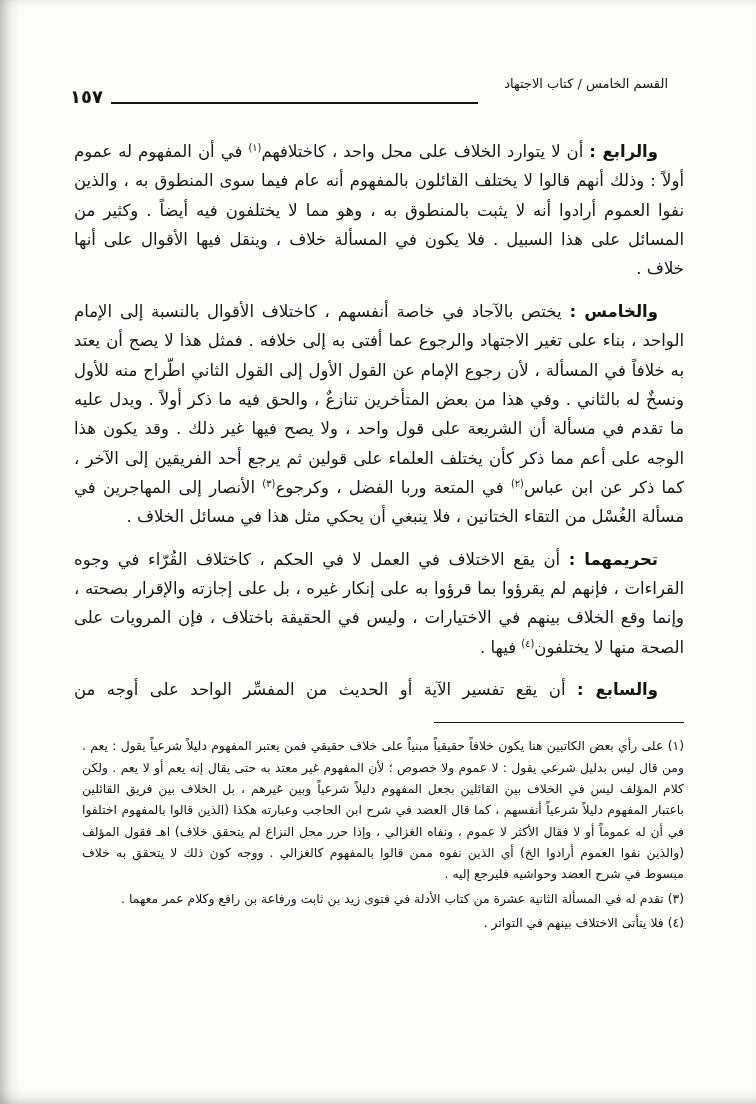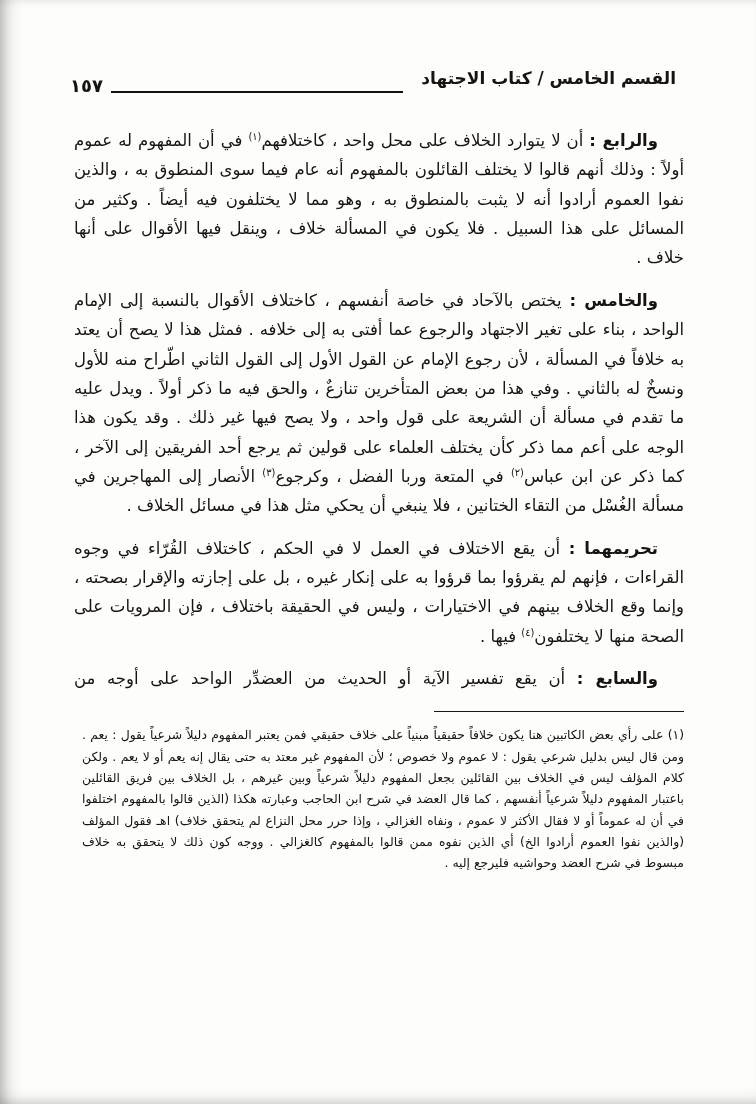--- a/index.html
+++ b/index.html
@@ -25,24 +25,24 @@
       inset 16px 0 18px -14px rgba(40,40,38,.45),
       inset 0 -12px 16px -12px rgba(40,40,38,.30),
       inset 0 10px 12px -12px rgba(40,40,38,.15);
   }
   .page-header {
     display: flex;
     align-items: flex-end;
     margin-bottom: 30px;
   }
   .header-title {
-    font-size: 17px;
-    font-weight: bold;
+    font-size: 13px;
+    font-weight: normal;
     white-space: nowrap;
-    margin: 8px;
+    margin: 16px;
   }
   .header-rule {
     flex: 1;
     border-bottom: 2.5px solid #15120d;
     margin: 0 10px 3px 8px;
   }
   .page-number {
     font-size: 18px;
     font-weight: bold;
   }
@@ -96,25 +96,27 @@
     <div class="page-number">١٥٧</div>
   </header>
 
   <main class="body-text">
     <p class="para"><strong class="lead">والرابع :</strong> <span>أن لا يتوارد الخلاف على محل واحد ، كاختلافهم<sup class="fn-ref">(١)</sup> في أن المفهوم له عموم أولاً : وذلك أنهم قالوا لا يختلف القائلون بالمفهوم أنه عام فيما سوى المنطوق به ، والذين نفوا العموم أرادوا أنه لا يثبت بالمنطوق به ، وهو مما لا يختلفون فيه أيضاً . وكثير من المسائل على هذا السبيل . فلا يكون في المسألة خلاف ، وينقل فيها الأقوال على أنها خلاف .</span></p>
 
     <p class="para"><strong class="lead">والخامس :</strong> <span>يختص بالآحاد في خاصة أنفسهم ، كاختلاف الأقوال بالنسبة إلى الإمام الواحد ، بناء على تغير الاجتهاد والرجوع عما أفتى به إلى خلافه . فمثل هذا لا يصح أن يعتد به خلافاً في المسألة ، لأن رجوع الإمام عن القول الأول إلى القول الثاني اطّراح منه للأول ونسخٌ له بالثاني . وفي هذا من بعض المتأخرين تنازعٌ ، والحق فيه ما ذكر أولاً . ويدل عليه ما تقدم في مسألة أن الشريعة على قول واحد ، ولا يصح فيها غير ذلك . وقد يكون هذا الوجه على أعم مما ذكر كأن يختلف العلماء على قولين ثم يرجع أحد الفريقين إلى الآخر ، كما ذكر عن ابن عباس<sup class="fn-ref">(٢)</sup> في المتعة وربا الفضل ، وكرجوع<sup class="fn-ref">(٣)</sup> الأنصار إلى المهاجرين في مسألة الغُسْل من التقاء الختانين ، فلا ينبغي أن يحكي مثل هذا في مسائل الخلاف .</span></p>
 
     <p class="para"><strong class="lead">تحريمهما :</strong> <span>أن يقع الاختلاف في العمل لا في الحكم ، كاختلاف القُرّاء في وجوه القراءات ، فإنهم لم يقرؤوا بما قرؤوا به على إنكار غيره ، بل على إجازته والإقرار بصحته ، وإنما وقع الخلاف بينهم في الاختيارات ، وليس في الحقيقة باختلاف ، فإن المرويات على الصحة منها لا يختلفون<sup class="fn-ref">(٤)</sup> فيها .</span></p>
 
-    <p class="para para-open"><strong class="lead">والسابع :</strong> <span>أن يقع تفسير الآية أو الحديث من العضدِّر الواحد على أوجه من</span></p>
+    <p class="para para-open"><strong class="lead">والسابع :</strong> <span>أن يقع تفسير الآية أو الحديث من المفسِّر الواحد على أوجه من</span></p>
   </main>
 
   <div class="fn-sep"></div>
 
   <footer class="footnotes">
     <p class="fn"><span class="fn-marker">(١)</span> <span>على رأي بعض الكاتبين هنا يكون خلافاً حقيقياً مبنياً على خلاف حقيقي فمن يعتبر المفهوم دليلاً شرعياً يقول : يعم . ومن قال ليس بدليل شرعي يقول : لا عموم ولا خصوص ؛ لأن المفهوم غير معتد به حتى يقال إنه يعم أو لا يعم . ولكن كلام المؤلف ليس في الخلاف بين القائلين بجعل المفهوم دليلاً شرعياً وبين غيرهم ، بل الخلاف بين فريق القائلين باعتبار المفهوم دليلاً شرعياً أنفسهم ، كما قال العضد في شرح ابن الحاجب وعبارته هكذا (الذين قالوا بالمفهوم اختلفوا في أن له عموماً أو لا فقال الأكثر لا عموم ، ونفاه الغزالي ، وإذا حرر محل النزاع لم يتحقق خلاف) اهـ فقول المؤلف (والذين نفوا العموم أرادوا الخ) أي الذين نفوه ممن قالوا بالمفهوم كالغزالي . ووجه كون ذلك لا يتحقق به خلاف مبسوط في شرح العضد وحواشيه فليرجع إليه .</span></p>
 
 
+    <p class="fn"><span class="fn-marker">(٣)</span> <span>تقدم له في المسألة الثانية عشرة من كتاب الأدلة في فتوى زيد بن ثابت ورفاعة بن رافع وكلام عمر معهما .</span></p>
 
+    <p class="fn"><span class="fn-marker">(٤)</span> <span>فلا يتأتى الاختلاف بينهم في التواتر .</span></p>
   </footer>
 
 </div>
 
 </body></html>

